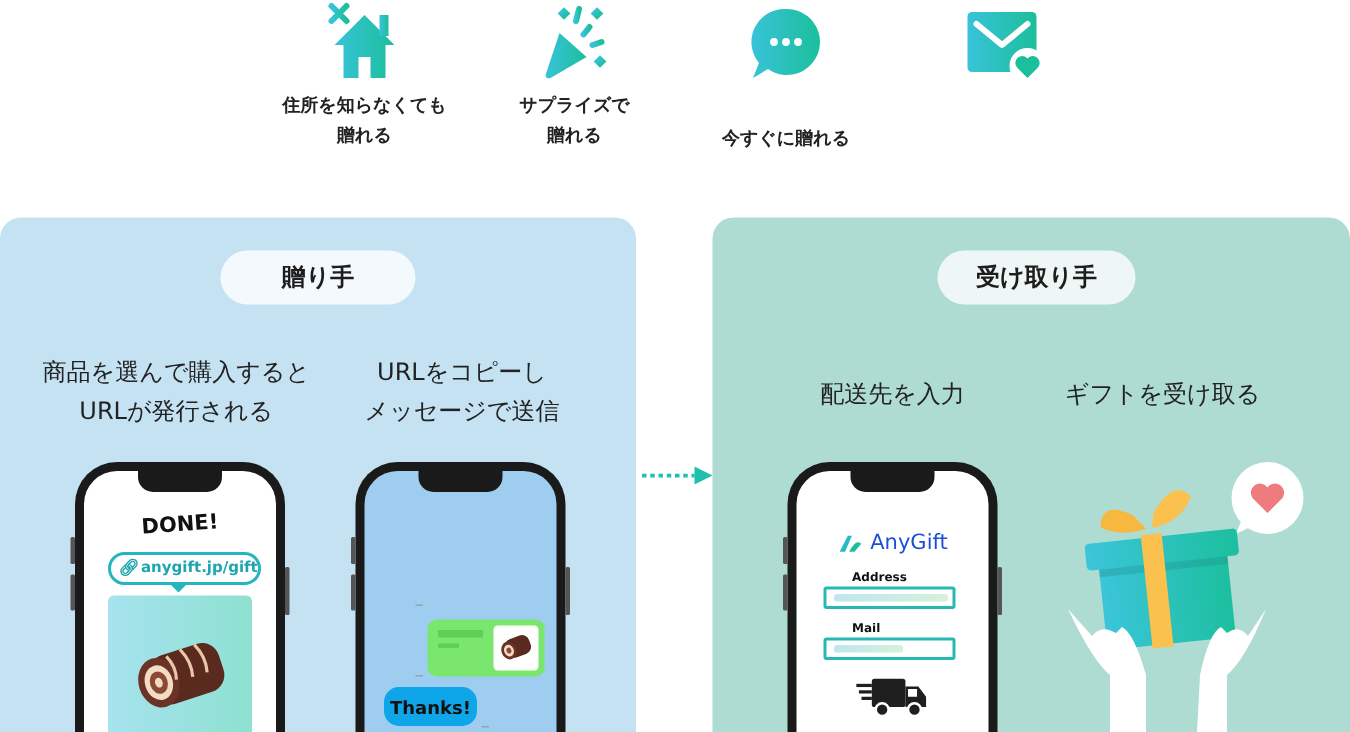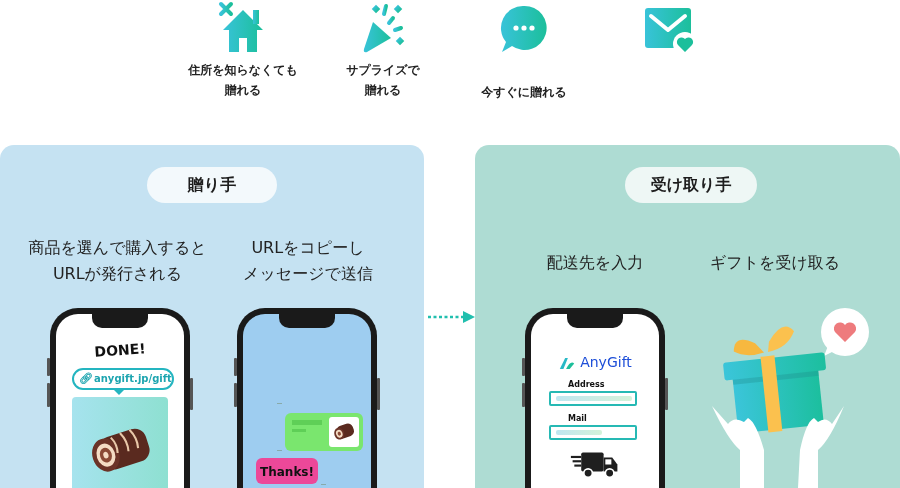--- a/index.html
+++ b/index.html
@@ -29,21 +29,21 @@
   .done-title { position: absolute; top: 28px; left: 0; right: 0; text-align: center; font-weight: bold; font-size: 14px; color: #111; transform: rotate(-4deg); font-family: "DejaVu Sans", sans-serif; }
   .url-pill { position: absolute; top: 54px; left: 16px; right: 10px; height: 22px; border: 2px solid #24b5c0; border-radius: 11px; font-size: 10px; font-weight: bold; line-height: 18px; color: #1ea5b0; padding-left: 20px; background: #fff; white-space: nowrap; overflow: hidden; }
   .url-pill .link-icon { position: absolute; left: 5px; top: 0; font-size: 11px; }
   .url-pill::after { content: ""; }
   .url-tail { position: absolute; top: 76px; left: 58px; width: 0; height: 0; border-left: 5px solid transparent; border-right: 5px solid transparent; border-top: 5px solid #24b5c0; }
   .product-card { position: absolute; top: 83px; left: 16px; right: 16px; height: 140px; border-radius: 4px; background: linear-gradient(90deg, #a6e3ee, #8ee0d1); }
 
   .msg-title { position: absolute; top: 26px; left: 0; right: 0; text-align: center; font-weight: bold; font-size: 12px; color: #222; }
   .bubble { position: absolute; border-radius: 6px; }
   .bubble.green { background: #7ae66e; }
-  .bubble.white { background: #ec4899; }
+  .bubble.white { background: #0ea5e9; border-radius: 10px; }
   .bubble .big { font-weight: bold; font-size: 12px; color: #111; }
   .bubble .small { font-weight: bold; font-size: 7px; color: #2a6bd0; }
   .tick { position: absolute; width: 5px; height: 1px; background: #8aa; }
 
   .logo-row { position: absolute; top: 40px; left: 0; right: 0; text-align: center; font-size: 14px; color: #1d4ed8; }
   .logo-row .logo-mark { display: inline-block; vertical-align: middle; margin-right: 4px; }
   .field-label { position: absolute; left: 6px; font-size: 8px; font-weight: bold; color: #111; margin-left: 31px; }
   .field { position: absolute; left: 18px; width: 88px; height: 15px; border: 2px solid #26b9b4; border-radius: 2px; background: #fff; }
   .field .fill { position: absolute; left: 5px; top: 3px; height: 5px; border-radius: 2px; background: linear-gradient(90deg, #bfe6f0, #d4f2d9); }
 </style>

